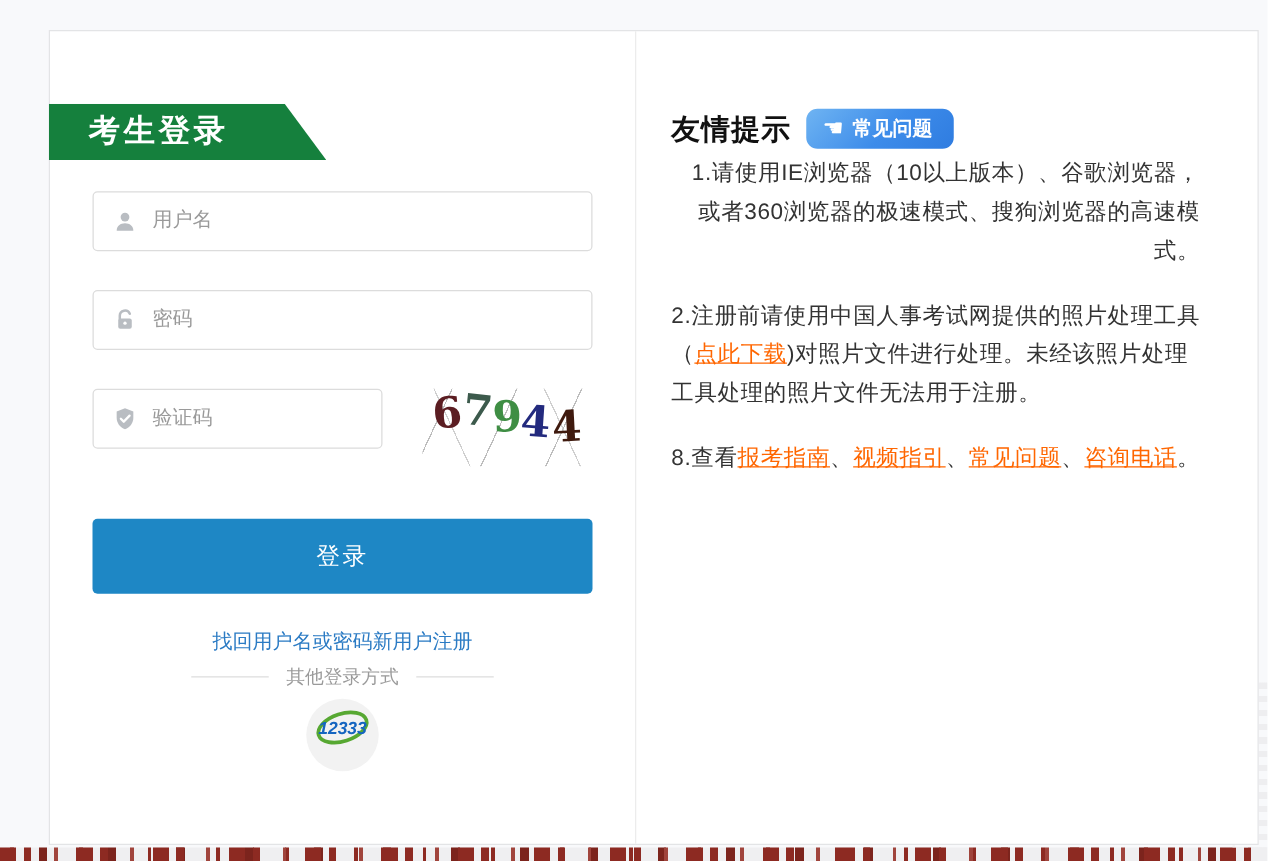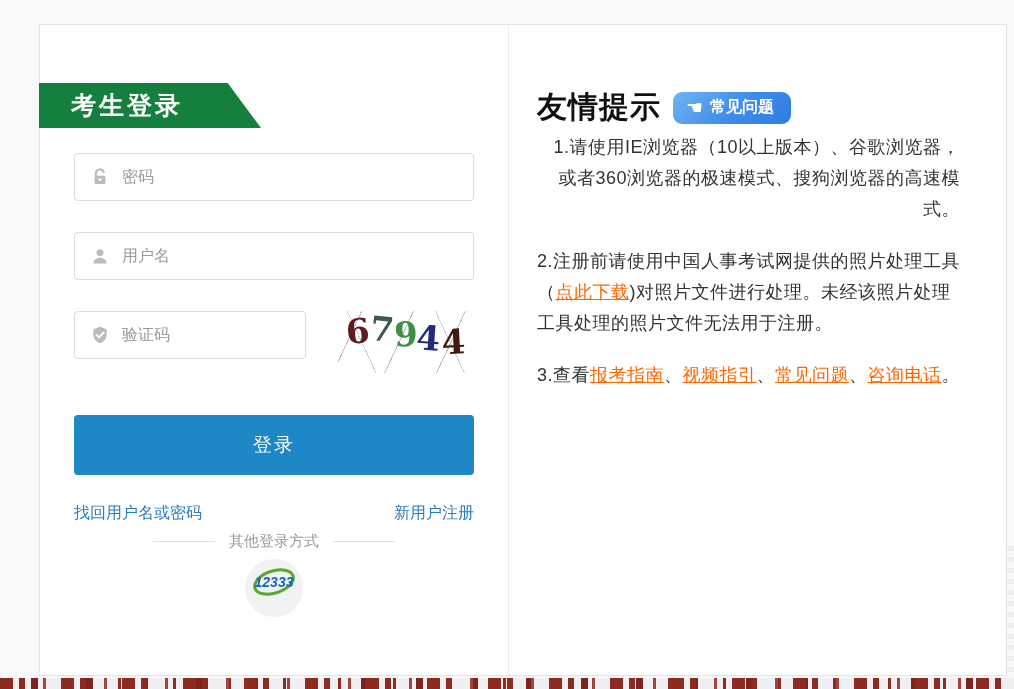--- a/index.html
+++ b/index.html
@@ -80,21 +80,21 @@
   .captcha-box span:nth-child(4){ transform:rotate(4deg) translateY(7px); }
   .captcha-box span:nth-child(5){ transform:rotate(-3deg) translateY(11px); }
 
   .login-btn {
     display:block; width:400px; height:60px; margin-top:42px;
     background:#1e87c5; border:none; border-radius:4px;
     color:#fff; font-size:19px; letter-spacing:2px; cursor:pointer;
     font-family:inherit;
   }
   .links-row {
-    display:flex; justify-content:space-between; align-items:center;
+    display:flex; justify-content:center; align-items:center;
     width:400px; margin-top:28px; font-size:16px;
   }
   .links-row a { color:#2b7bc4; text-decoration:none; cursor:pointer; }
 
   .other-divider {
     position:absolute; left:34px; top:507px; width:400px;
     display:flex; align-items:center; justify-content:center;
     color:#9a9a9a; font-size:15px;font-family:Liberation Serif, serif;
   }
   .other-divider .line { width:62px; height:1px; background:#ddd; margin:0 14px; }
@@ -103,21 +103,21 @@
   .sso-logo {
     width:58px; height:58px; border-radius:50%; background:#f2f2f2;
     margin:0 auto; display:flex; justify-content:center;
     cursor:pointer;
   }
   .sso-label { margin-top:22px; font-size:16px; color:#555; }
 
   
   .tips { padding:62px 46px 0 28px; }
   .tips-header { display:flex; align-items:center; }
-  .tips-title { font-size:30px; font-weight:bold; color:#111; letter-spacing:1px; }
+  .tips-title { font-size:23px; font-weight:bold; color:#111; letter-spacing:1px; }
   .faq-pill {
     margin-left:12px; height:32px; padding:0 17px 0 13px;
     display:inline-flex; align-items:center;
     background:linear-gradient(135deg,#6fb4f2 0%,#3d8cea 55%,#2f7ce0 100%);
     border:none; border-radius:9px; cursor:pointer;
     color:#fff; font-size:16px; font-weight:bold; font-family:inherit;
   }
   .faq-pill .hand { font-size:19px; margin-right:7px; line-height:1; }
   .tip-item {
     margin-top:21px; font-size:18px; line-height:31px; color:#333;
@@ -134,36 +134,36 @@
 
 <div class="card">
 
   <div class="col-left">
 
     <div class="ribbon">
       <span>考生登录</span>
     </div>
 
     <div class="form">
+
+      <div class="field">
+        <svg class="f-icon" viewBox="0 0 24 24">
+          <circle cx="12" cy="8" r="4.2" fill="#b9bdc2"></circle>
+          <path d="M4 21c0-4.4 3.6-7 8-7s8 2.6 8 7z" fill="#b9bdc2"></path>
+        </svg>
+        <input type="text" placeholder="用户名" style="">
+      </div>
 
       <div class="field">
         <svg class="f-icon" viewBox="0 0 24 24">
           <path d="M7 11V8a5 5 0 0 1 9.6-2" fill="none" stroke="#b9bdc2" stroke-width="2.4" stroke-linecap="round"></path>
           <rect x="5.5" y="10.5" width="13" height="10" rx="2" fill="#b9bdc2"></rect>
           <circle cx="12" cy="15" r="1.6" fill="#fff"></circle>
         </svg>
         <input type="password" placeholder="密码" style="">
-      </div>
-
-      <div class="field">
-        <svg class="f-icon" viewBox="0 0 24 24">
-          <circle cx="12" cy="8" r="4.2" fill="#b9bdc2"></circle>
-          <path d="M4 21c0-4.4 3.6-7 8-7s8 2.6 8 7z" fill="#b9bdc2"></path>
-        </svg>
-        <input type="text" placeholder="用户名" style="">
       </div>
 
       <div class="captcha-row">
         <div class="field">
           <svg class="f-icon" viewBox="0 0 24 24">
             <path d="M12 2l8 3v6c0 5.2-3.4 9.4-8 11-4.6-1.6-8-5.8-8-11V5z" fill="#b9bdc2"></path>
             <path d="M8 12l2.8 2.8L16.4 9" fill="none" stroke="#fff" stroke-width="2.2" stroke-linecap="round" stroke-linejoin="round"></path>
           </svg>
           <input type="text" placeholder="验证码" style="">
         </div>
@@ -205,16 +205,16 @@
       <div class="tips-header">
         <span class="tips-title">友情提示</span>
         <button class="faq-pill">
           <span class="hand">☚</span>
           <span>常见问题</span>
         </button>
       </div>
 
       <p class="tip-item"><span>1.请使用IE浏览器（10以上版本）、谷歌浏览器，或者360浏览器的极速模式、搜狗浏览器的高速模式。</span></p>
       <p class="tip-item"><span>2.注册前请使用中国人事考试网提供的照片处理工具（</span><a class="tip-link">点此下载</a><span>)对照片文件进行处理。未经该照片处理工具处理的照片文件无法用于注册。</span></p>
-      <p class="tip-item"><span>3.查看</span><a class="tip-link">报考指南</a><span>、</span><a class="tip-link">视频指引</a><span>、</span><a class="tip-link">常见问题</a><span>、</span><a class="tip-link">咨询电话</a><span>。</span></p>
+      <p class="tip-item"><span>8.查看</span><a class="tip-link">报考指南</a><span>、</span><a class="tip-link">视频指引</a><span>、</span><a class="tip-link">常见问题</a><span>、</span><a class="tip-link">咨询电话</a><span>。</span></p>
     </div>
   </div>
 </div>
 
 </body></html>

